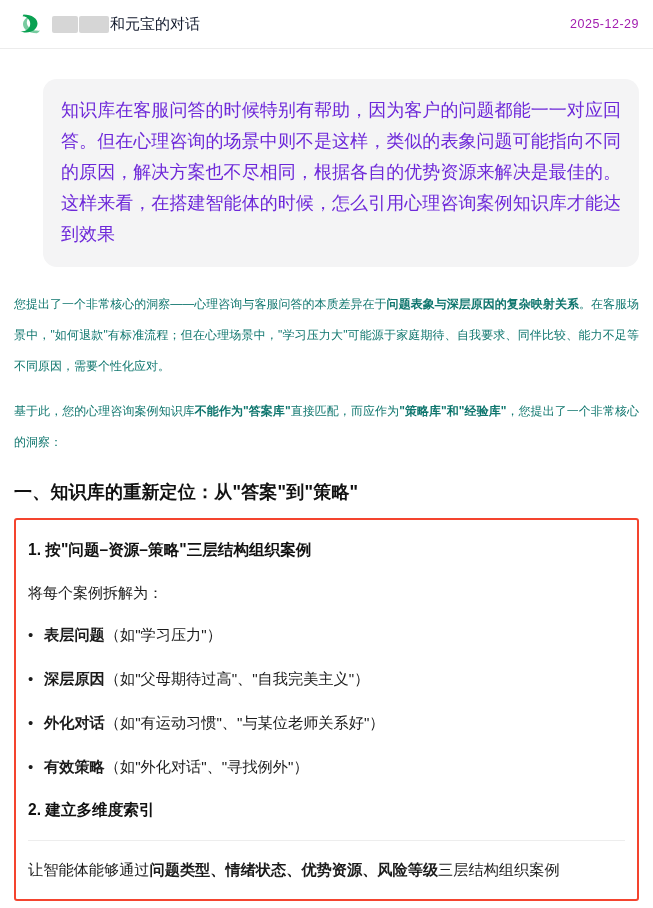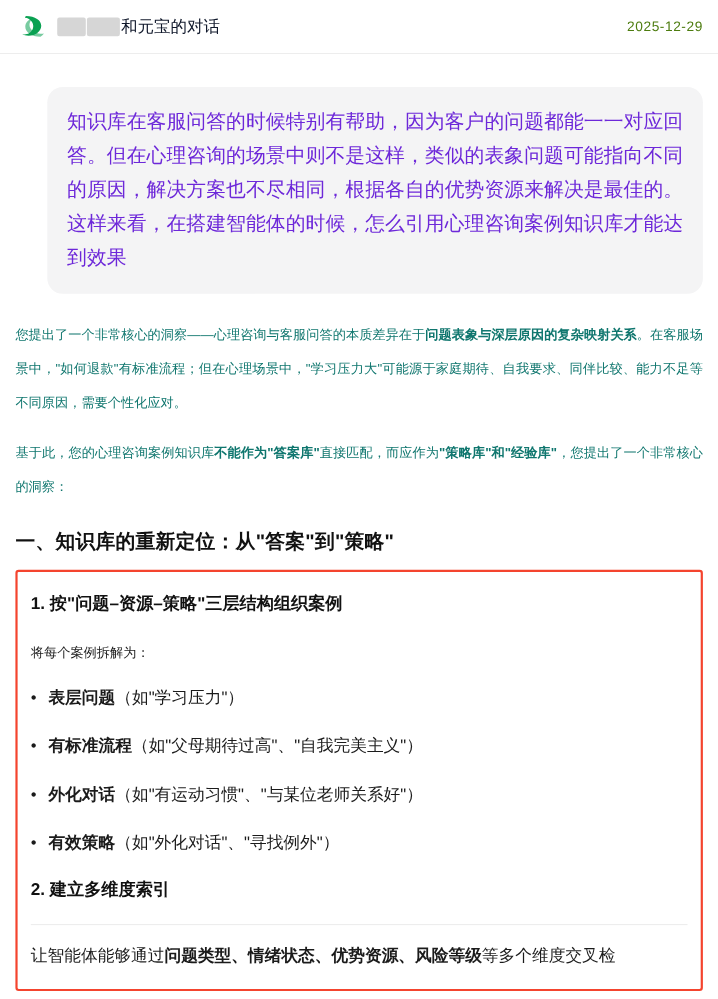--- a/index.html
+++ b/index.html
@@ -60,21 +60,21 @@
   .redact.w1 { width: 26px; margin-right: 1px; }
   .redact.w2 { width: 30px; margin-right: 1px; }
   .chat-title {
     font-size: 15px;
     color: #0f172a;
     letter-spacing: 0px;
     white-space: nowrap;
   }
   .header-date {
     font-size: 12.5px;
-    color: #4d7c0f;
+    color: #a21caf;
     flex: 0 0 auto;
     margin-left: 10px;
     letter-spacing: 0.5px;
   }
   .header-divider {
     height: 1px;
     background: #ececec;
     width: 100%;
   }
 
@@ -129,21 +129,21 @@
     box-sizing: border-box;
   }
   .sub-head {
     font-size: 15.6px;
     font-weight: bold;
     color: #111111;
     margin: 6px 0 14px 0;
     line-height: 28px;
   }
   .lead {
-    font-size: 12px;
+    font-size: 15px;
     line-height: 30px;
     margin: 0 0 12px 0;
   }
   ul.bullets {
     list-style: none;
     margin: 0;
     padding: 0;
   }
   ul.bullets li {
     position: relative;
@@ -217,34 +217,34 @@
 
         <div class="sub-head">1. 按"问题–资源–策略"三层结构组织案例</div>
 
         <p class="lead">将每个案例拆解为：</p>
 
         <ul class="bullets">
           <li>
             <b>表层问题</b><span>（如"学习压力"）</span>
           </li>
           <li>
-            <b>有标准流程</b><span>（如"父母期待过高"、"自我完美主义"）</span>
+            <b>深层原因</b><span>（如"父母期待过高"、"自我完美主义"）</span>
           </li>
           <li>
             <b>外化对话</b><span>（如"有运动习惯"、"与某位老师关系好"）</span>
           </li>
           <li>
             <b>有效策略</b><span>（如"外化对话"、"寻找例外"）</span>
           </li>
         </ul>
 
         <div class="sub-head">2. 建立多维度索引</div>
 
         <hr class="hr-light">
 
         <p class="tail">
-          <span>让智能体能够通过</span><b>问题类型、情绪状态、优势资源、风险等级</b><span>等多个维度交叉检</span>
+          <span>让智能体能够通过</span><b>问题类型、情绪状态、优势资源、风险等级</b><span>三层结构组织案例</span>
         </p>
 
       </div>
     </div>
   </div>
 </div>
 
 </body></html>

